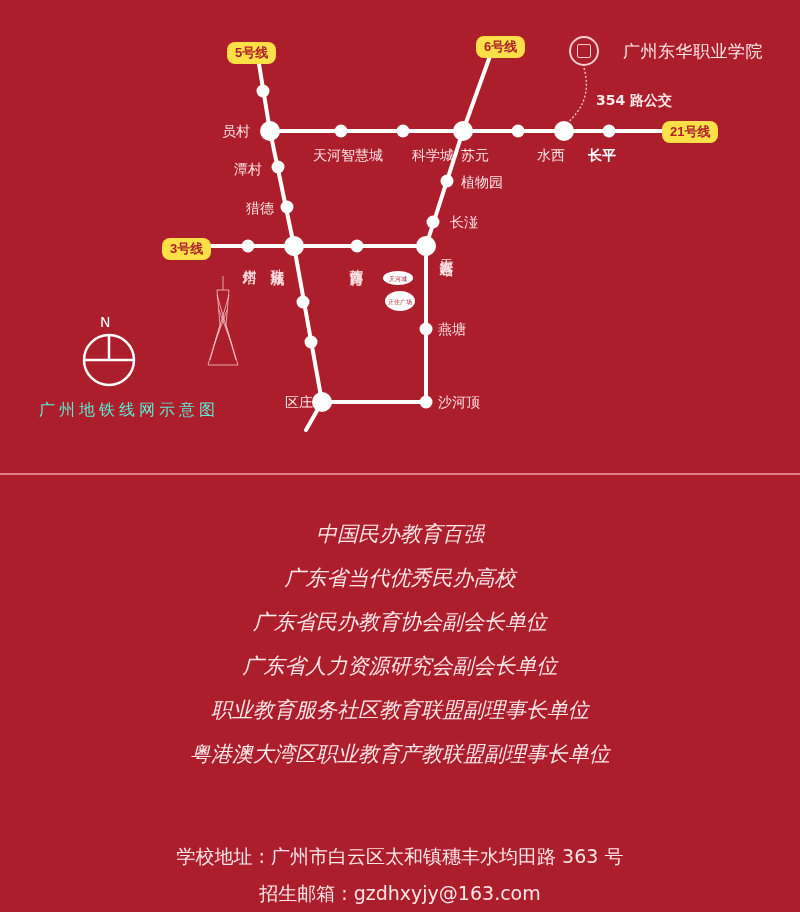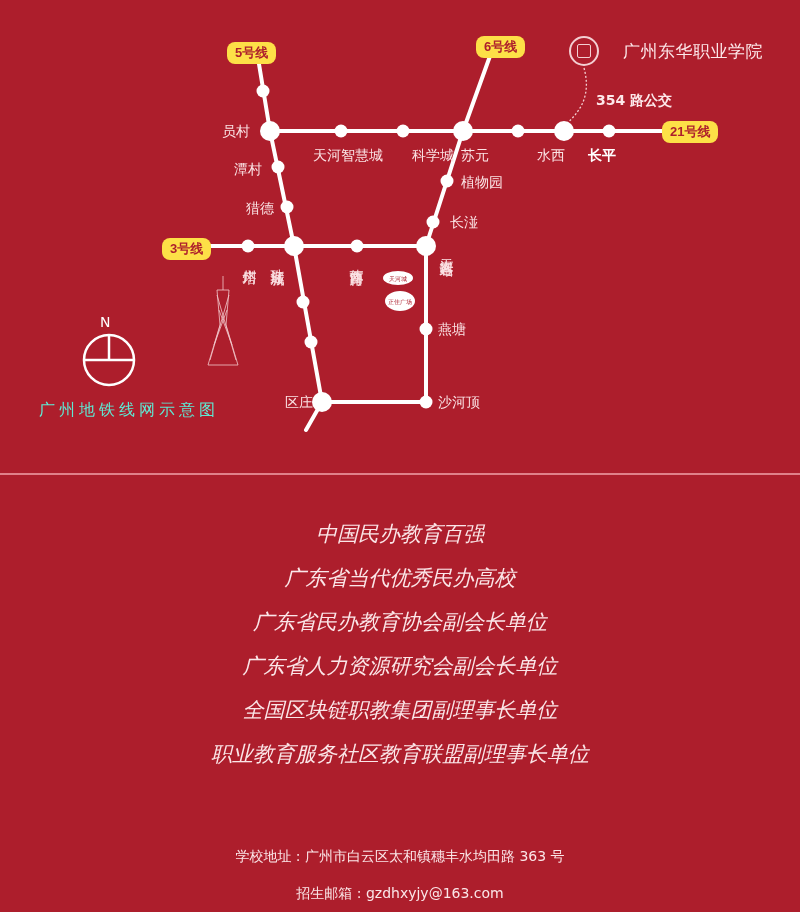--- a/index.html
+++ b/index.html
@@ -20,21 +20,21 @@
           display:flex; align-items:center; justify-content:center; }
   .school-logo span { width:12px; height:12px; border:1.5px solid #f3cfd2; border-radius:2px; display:block; }
   .school-name { font-size:17px; color:#fde8ea; letter-spacing:0.5px; }
   .bus { position:absolute; left:596px; top:92px; font-size:14px; font-weight:bold; color:#fde8ea; }
   .north { position:absolute; left:100px; top:314px; font-size:14px; color:#fff; }
   .map-title { position:absolute; left:20px; top:400px; font-size:16px; letter-spacing:4px; color:#5eead4;margin-left:19px; }
   .divider { position:absolute; left:0; top:473px; width:800px; height:2px; background:#e0818a; }
   .honors { position:absolute; left:0; top:512px; width:800px; text-align:center; }
   .honor { font-size:21px; line-height:44px; height:44px; color:#fbe6e8;font-style:italic; }
   .contact { position:absolute; left:0; top:838px; width:800px; text-align:center; }
-  .contact div { font-size:14px; line-height:37px; color:#fbe6e8; }
+  .contact div { font-size:19px; line-height:37px; color:#fbe6e8; }
 </style>
 </head>
 <body>
 
 <div id="map">
   <svg width="800" height="474">
     <g stroke="#ffffff" stroke-width="4" fill="none" stroke-linecap="round">
 
       <polyline points="258,58 270,131 294,246 322,402 306,430"></polyline>
 
@@ -122,20 +122,20 @@
   <div class="map-title">广州地铁线网示意图</div>
 </div>
 
 <div class="divider"></div>
 
 <div class="honors">
   <div class="honor">中国民办教育百强</div>
   <div class="honor">广东省当代优秀民办高校</div>
   <div class="honor">广东省民办教育协会副会长单位</div>
   <div class="honor">广东省人力资源研究会副会长单位</div>
-  <div class="honor">全国区块链职教集团副理事长单位</div>
   <div class="honor">职业教育服务社区教育联盟副理事长单位</div>
+  <div class="honor">粤港澳大湾区职业教育产教联盟副理事长单位</div>
 </div>
 
 <div class="contact">
   <div>学校地址 : 广州市白云区太和镇穗丰水均田路 363 号</div>
   <div>招生邮箱 : gzdhxyjy@163.com</div>
 </div>
 
 </body></html>

